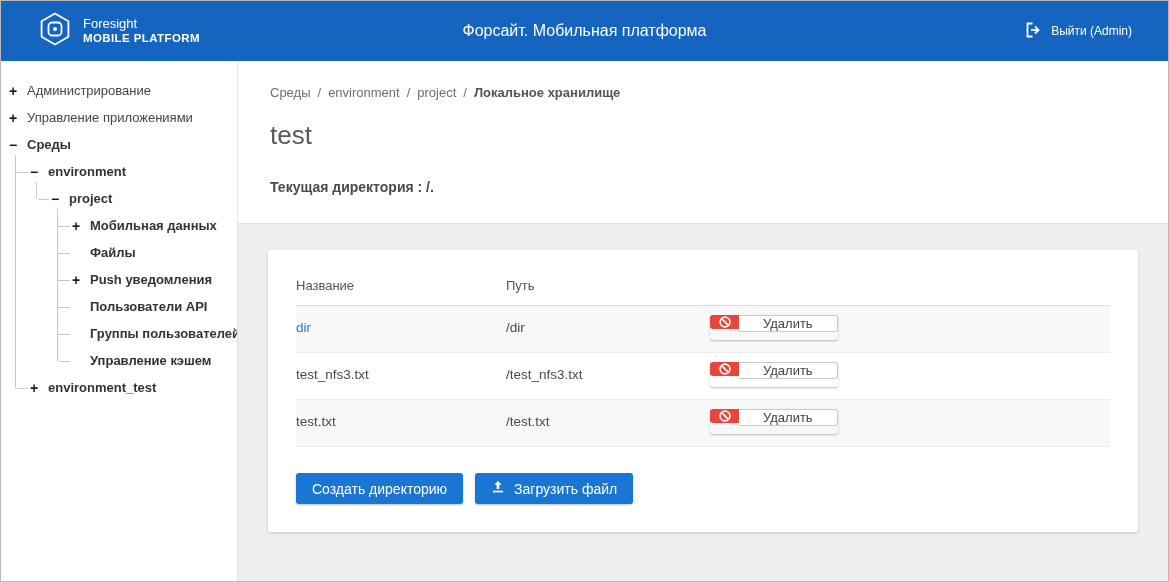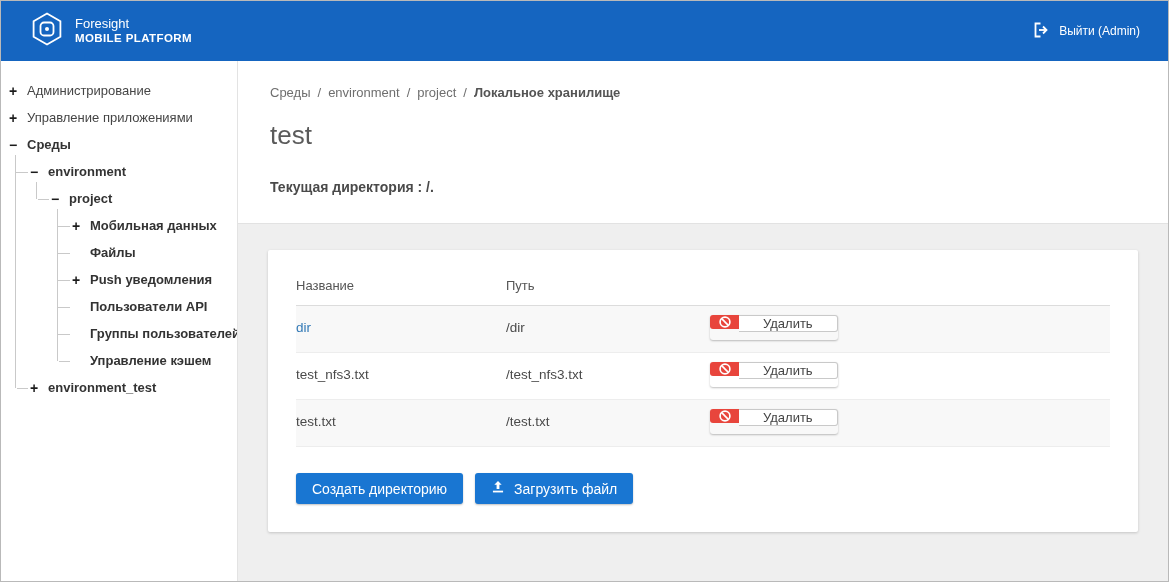--- a/index.html
+++ b/index.html
@@ -2,21 +2,21 @@
 <html><head>
 <meta charset="utf-8">
 <style>
   * { margin:0; padding:0; box-sizing:border-box; }
   body { background:#d8d8d8; font-family:"Liberation Sans", sans-serif; }
   .app { width:1169px; height:582px; border:1px solid #b9b9b9; background:#fff;
          display:flex; flex-direction:column; overflow:hidden; }
 
   
   .topbar { height:60px; min-height:60px; background:#1565c0; color:#fff;
-            display:flex; align-items:center; padding:0 28px; position:relative; }
+            display:flex; align-items:center; padding:0 36px; position:relative; }
   .brand { display:flex; align-items:center; gap:10px; }
   .brand-text { display:flex; flex-direction:column; line-height:1.2; }
   .brand-title { font-size:13px; font-weight:400; }
   .brand-sub { font-size:11.5px; font-weight:700; letter-spacing:.4px; }
   .app-title { position:absolute; left:50%; transform:translateX(-50%);
                font-size:16px; font-weight:400; white-space:nowrap; }
   .logout { margin-left:auto; display:flex; align-items:center; gap:9px;
             font-size:12px; cursor:pointer; }
 
   
@@ -93,20 +93,21 @@
           <polygon points="18,2.5 31.4,10.2 31.4,25.8 18,33.5 4.6,25.8 4.6,10.2" stroke="#ffffff" stroke-width="1.8" fill="none"></polygon>
           <rect x="11.5" y="11.5" width="13" height="13" rx="3.5" stroke="#ffffff" stroke-width="1.8" fill="none"></rect>
           <circle cx="18" cy="18" r="2" fill="#ffffff"></circle>
         </svg>
       </span>
       <span class="brand-text">
         <span class="brand-title">Foresight</span>
         <span class="brand-sub">MOBILE PLATFORM</span>
       </span>
     </div>
+    <div class="app-title">Форсайт. Мобильная платформа</div>
     <div class="logout">
       <span>
         <svg width="18" height="18" viewBox="0 0 18 18" fill="none">
           <path d="M8.5 2.5H3.5v13h5" stroke="#ffffff" stroke-width="1.8"></path>
           <path d="M11 5.5L14.5 9L11 12.5" stroke="#ffffff" stroke-width="1.8" fill="none"></path>
           <path d="M14 9H7" stroke="#ffffff" stroke-width="1.8"></path>
         </svg>
       </span>
       <span>Выйти (Admin)</span>
     </div>

